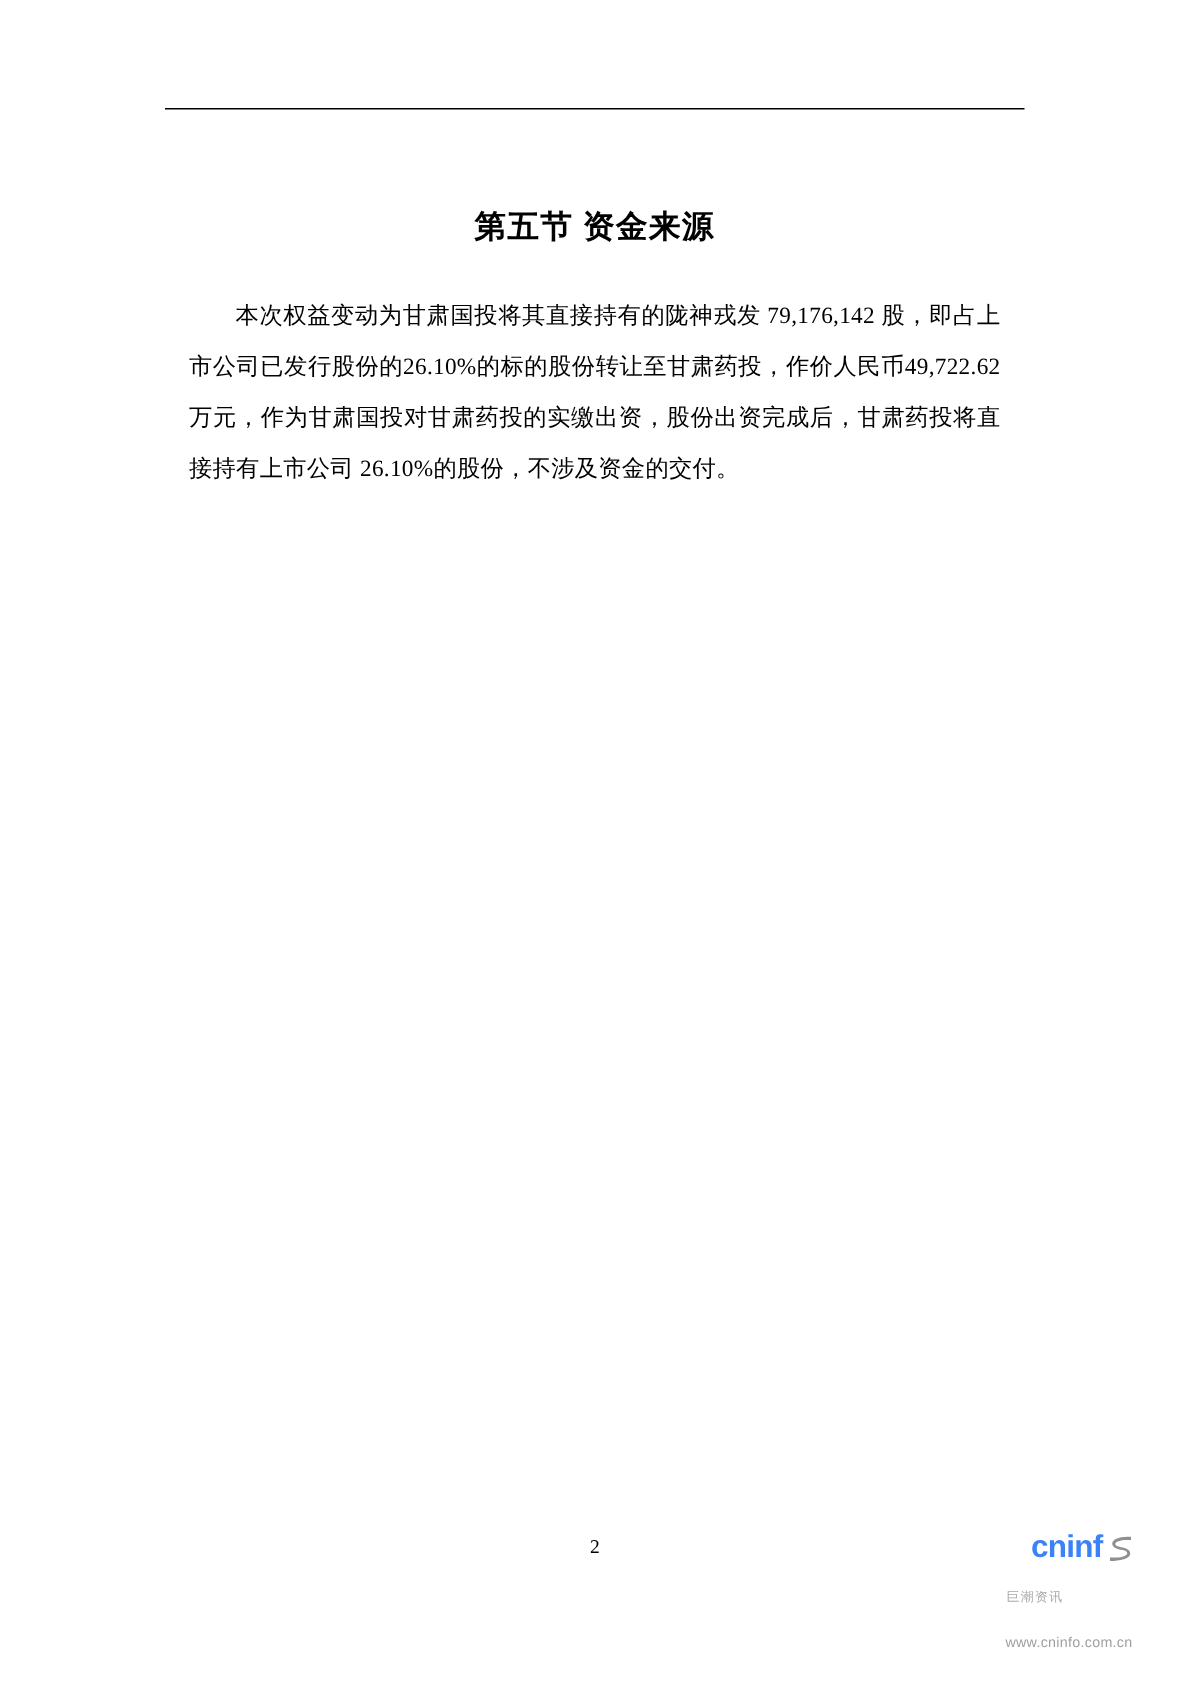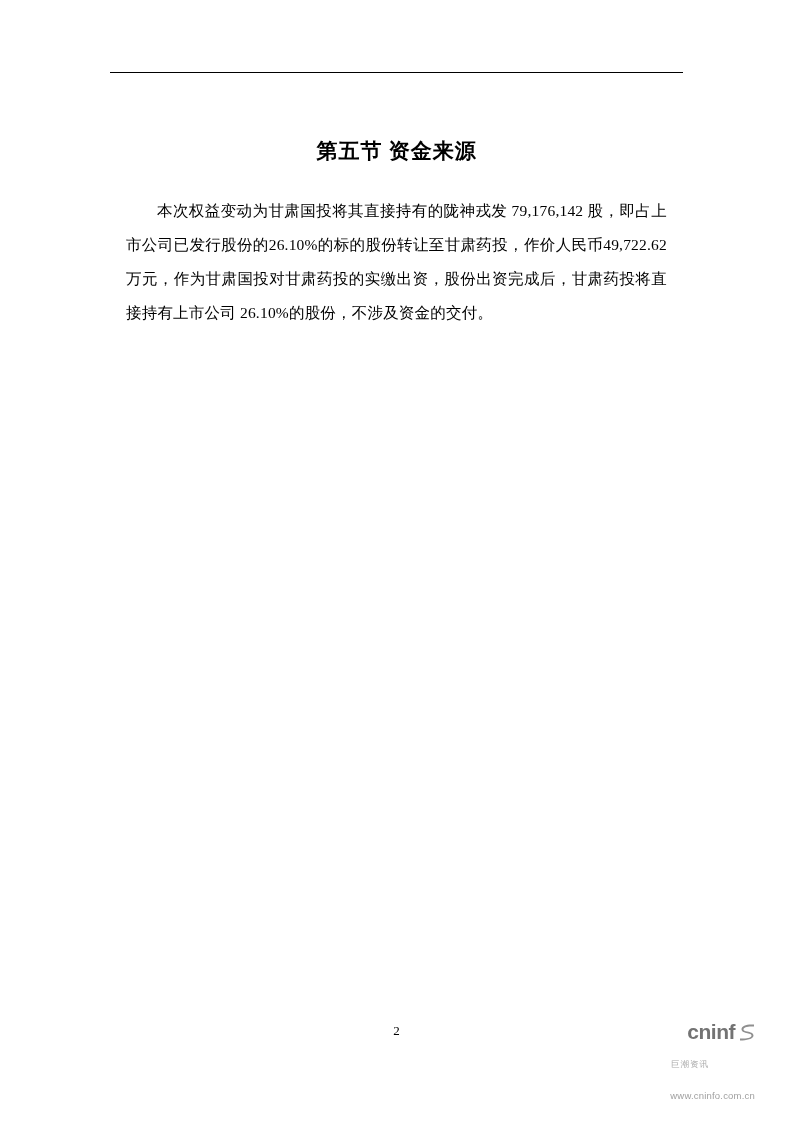--- a/index.html
+++ b/index.html
@@ -104,21 +104,21 @@
   .logo-row {
     display: flex;
     align-items: center;
     justify-content: flex-end;
     gap: 2px;
   }
   .logo-word {
     font-family: "Liberation Sans", sans-serif;
     font-size: 21px;
     font-weight: bold;
-    color: #737373;
+    color: #3b82f6;
     letter-spacing: -0.5px;
     line-height: 22px;
   }
   .logo-mark {
     display: inline-block;
     width: 17px;
     height: 19px;
     position: relative;
     margin-left: 1px;
   }

